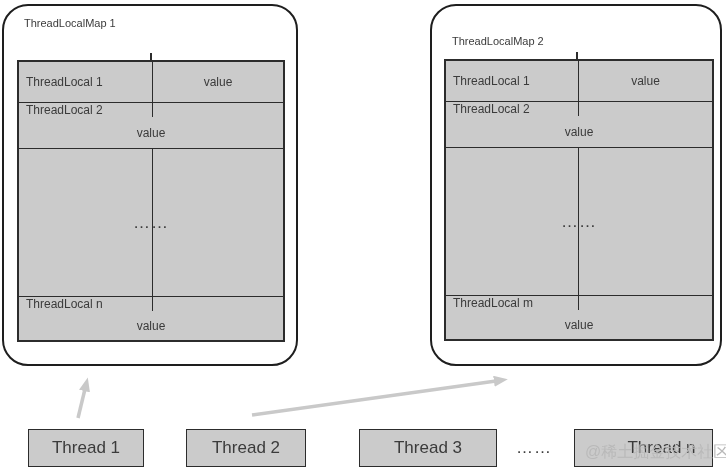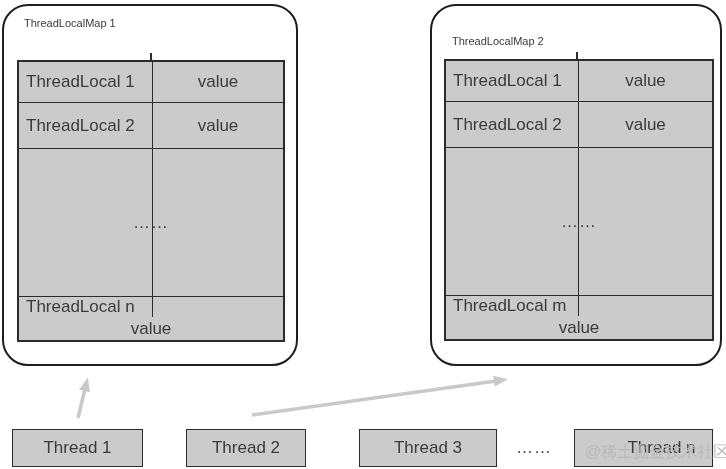--- a/index.html
+++ b/index.html
@@ -40,29 +40,29 @@
     position: absolute;
     border: 2px solid #2c2c2c;
     background: #cbcbcb;
   }
   #map1-table { left: 17px;  top: 60px; width: 268px; }
   #map2-table { left: 444px; top: 59px; width: 270px; }
 
   .trow { display: flex; border-bottom: 1.5px solid #2c2c2c; position: relative; }
   .trow:last-child { border-bottom: none; }
   .trow.r1 { height: 41px; }
-  .trow.r2 { height: 46px; }
+  .trow.r2 { height: 46px; flex-direction: column; }
   .trow.r3 { height: 148px; }
   .trow.r4 { height: 43px; flex-direction: column; }
 
   .cell {
     background: #cbcbcb;
     display: flex;
     align-items: center;
-    font-size: 17px;
+    font-size: 12px;
     color: #3b3b3b;
     overflow: hidden;
   }
   .cell.key {
     border-right: 1.5px solid #2c2c2c;
     padding-left: 7px;
     justify-content: flex-start;
   }
   #map1-table .cell.key { width: 134px; }
   #map2-table .cell.key { width: 133px; }
@@ -96,21 +96,21 @@
     top: 429px;
     height: 38px;
     background: #cbcbcb;
     border: 1.5px solid #2c2c2c;
     display: flex;
     align-items: center;
     justify-content: center;
     font-size: 17px;
     color: #3b3b3b;
   }
-  #thread1-box { left: 12px;  width: 131px; }
+  #thread1-box { left: 28px;  width: 116px; }
   #thread2-box { left: 186px; width: 120px; }
   #thread3-box { left: 359px; width: 138px; }
   #threadn-box { left: 574px; width: 139px; padding-left: 36px; }
 
   #threads-ellipsis {
     position: absolute;
     left: 503px;
     top: 429px;
     width: 62px;
     height: 38px;

